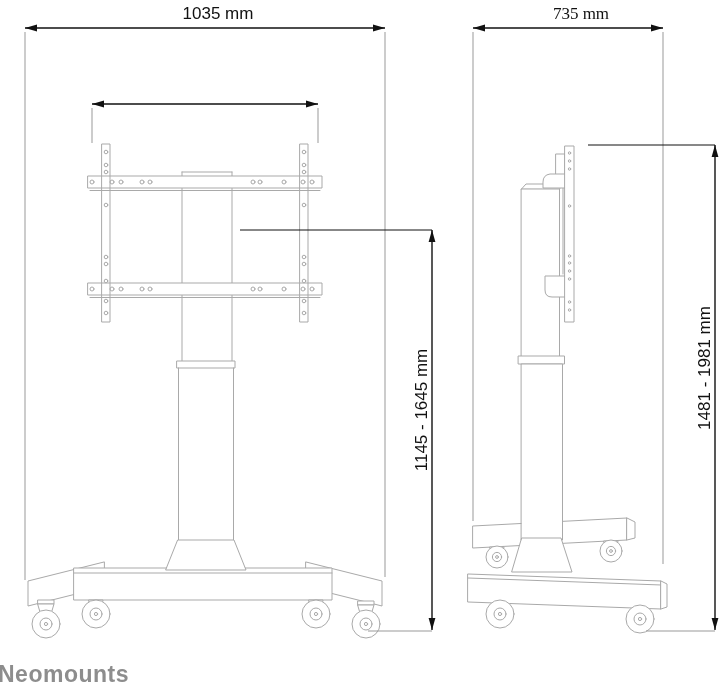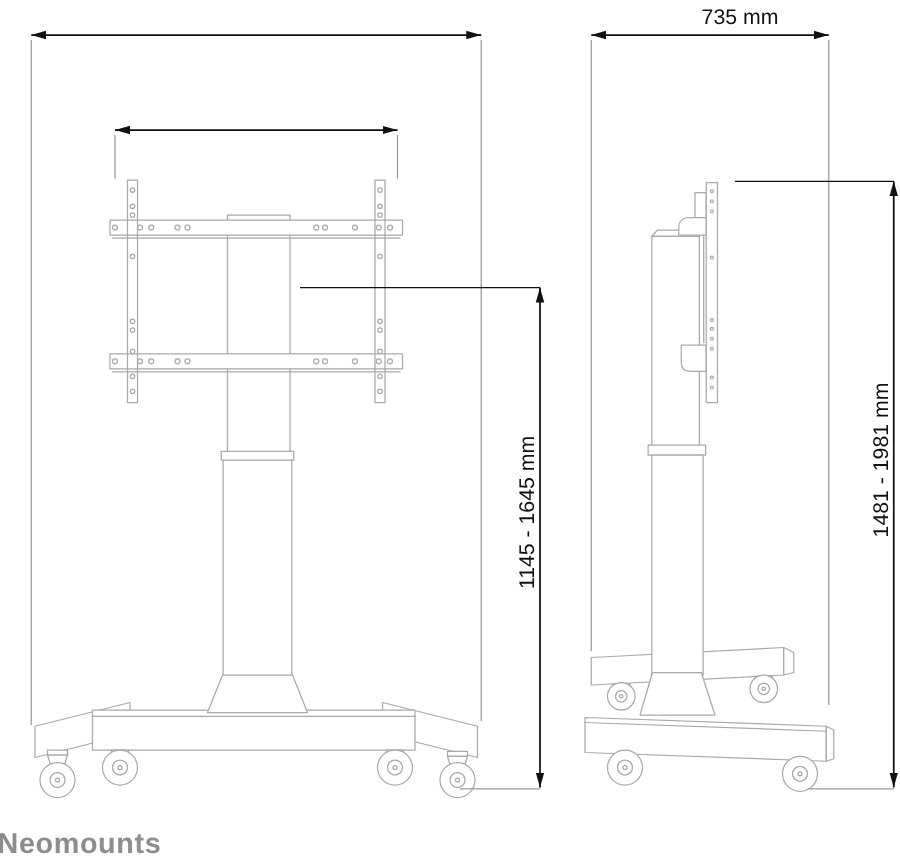--- a/index.html
+++ b/index.html
@@ -222,22 +222,23 @@
       <line x1="25" y1="28" x2="385" y2="28" marker-start="url(#arr)" marker-end="url(#arr)"></line>
       <line x1="92" y1="104" x2="318" y2="104" marker-start="url(#arr)" marker-end="url(#arr)"></line>
       <line x1="240" y1="230" x2="432" y2="230" stroke-width="1"></line>
       <line x1="432" y1="230" x2="432" y2="630" marker-start="url(#arr)" marker-end="url(#arr)"></line>
       <line x1="473" y1="28" x2="663" y2="28" marker-start="url(#arr)" marker-end="url(#arr)"></line>
       <line x1="588" y1="145" x2="715" y2="145" stroke-width="1"></line>
       <line x1="715" y1="145" x2="715" y2="630" marker-start="url(#arr)" marker-end="url(#arr)"></line>
     </g>
   </svg>
 
-
-
-  <div class="hlabel" style="left:512px;top:4px;width:160px;">735 mm</div>
+  <div class="hlabel" style="left:133px;top:4px;width:170px;">1035 mm</div>
+
+
+  <div class="hlabel" style="left:501px;top:4px;width:160px;font-family:Liberation Serif, serif;">735 mm</div>
 
   <div class="vlabel" style="left:352px;top:401px;">1145 - 1645 mm</div>
 
   <div class="vlabel" style="left:635px;top:359px;">1481 - 1981 mm</div>
 
   <div class="brand">Neomounts</div>
 </div>
 
 </body></html>

